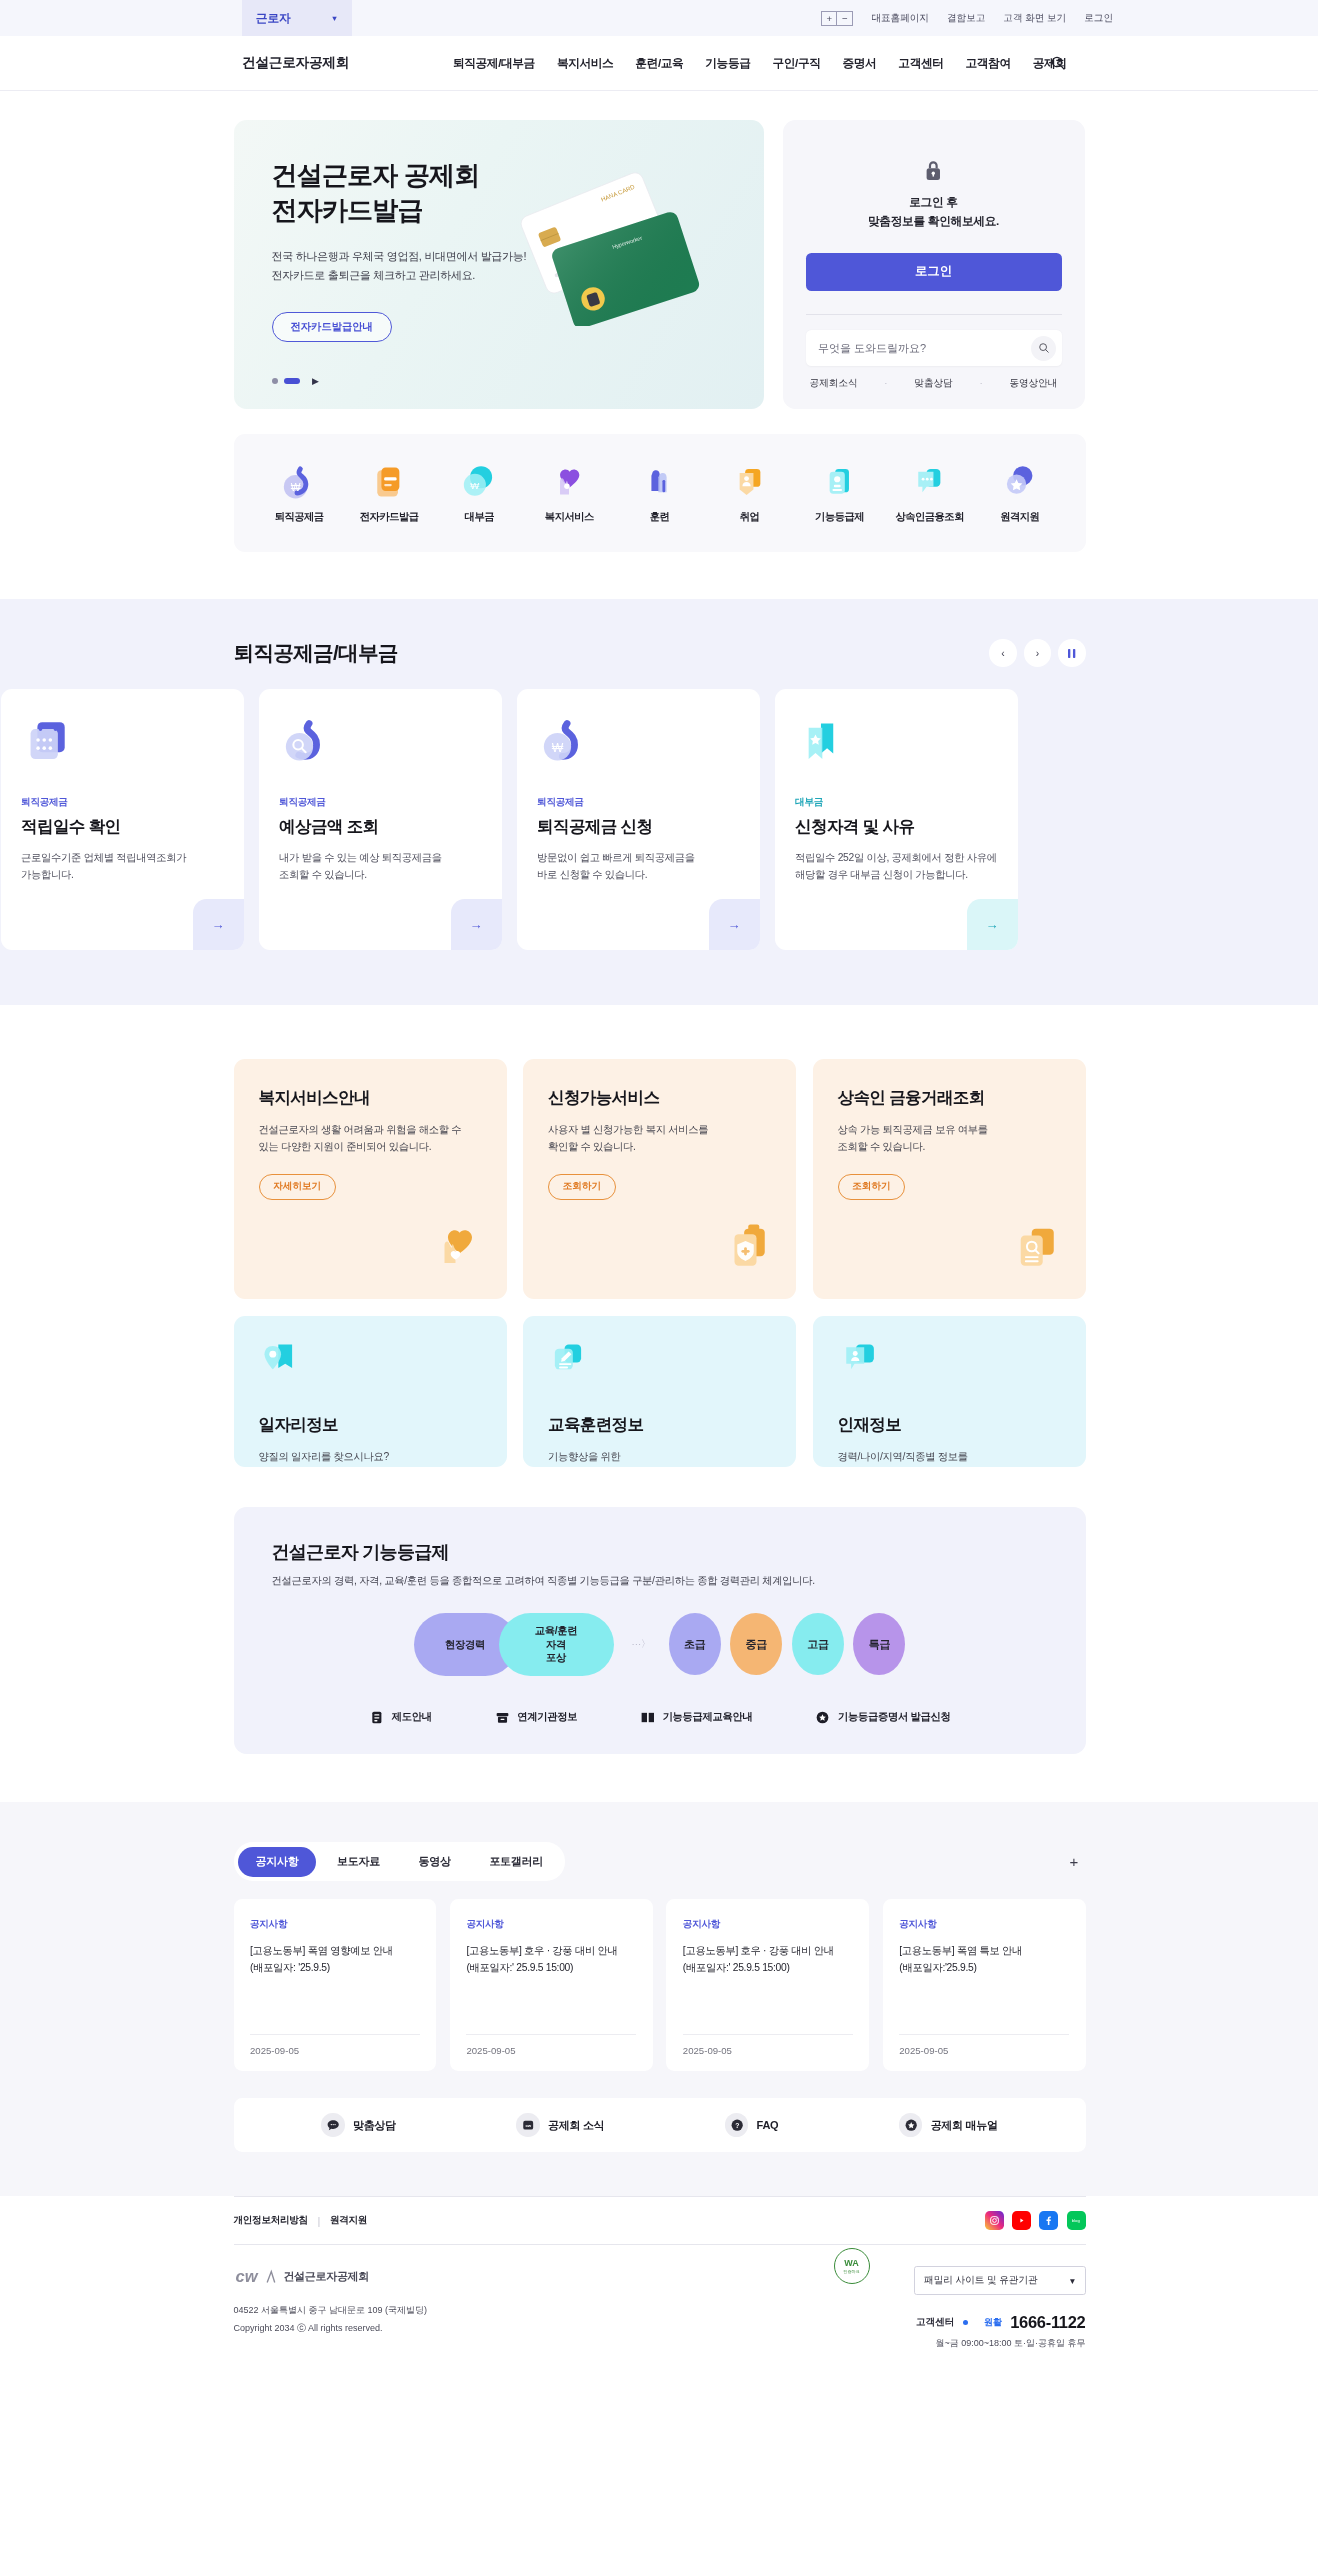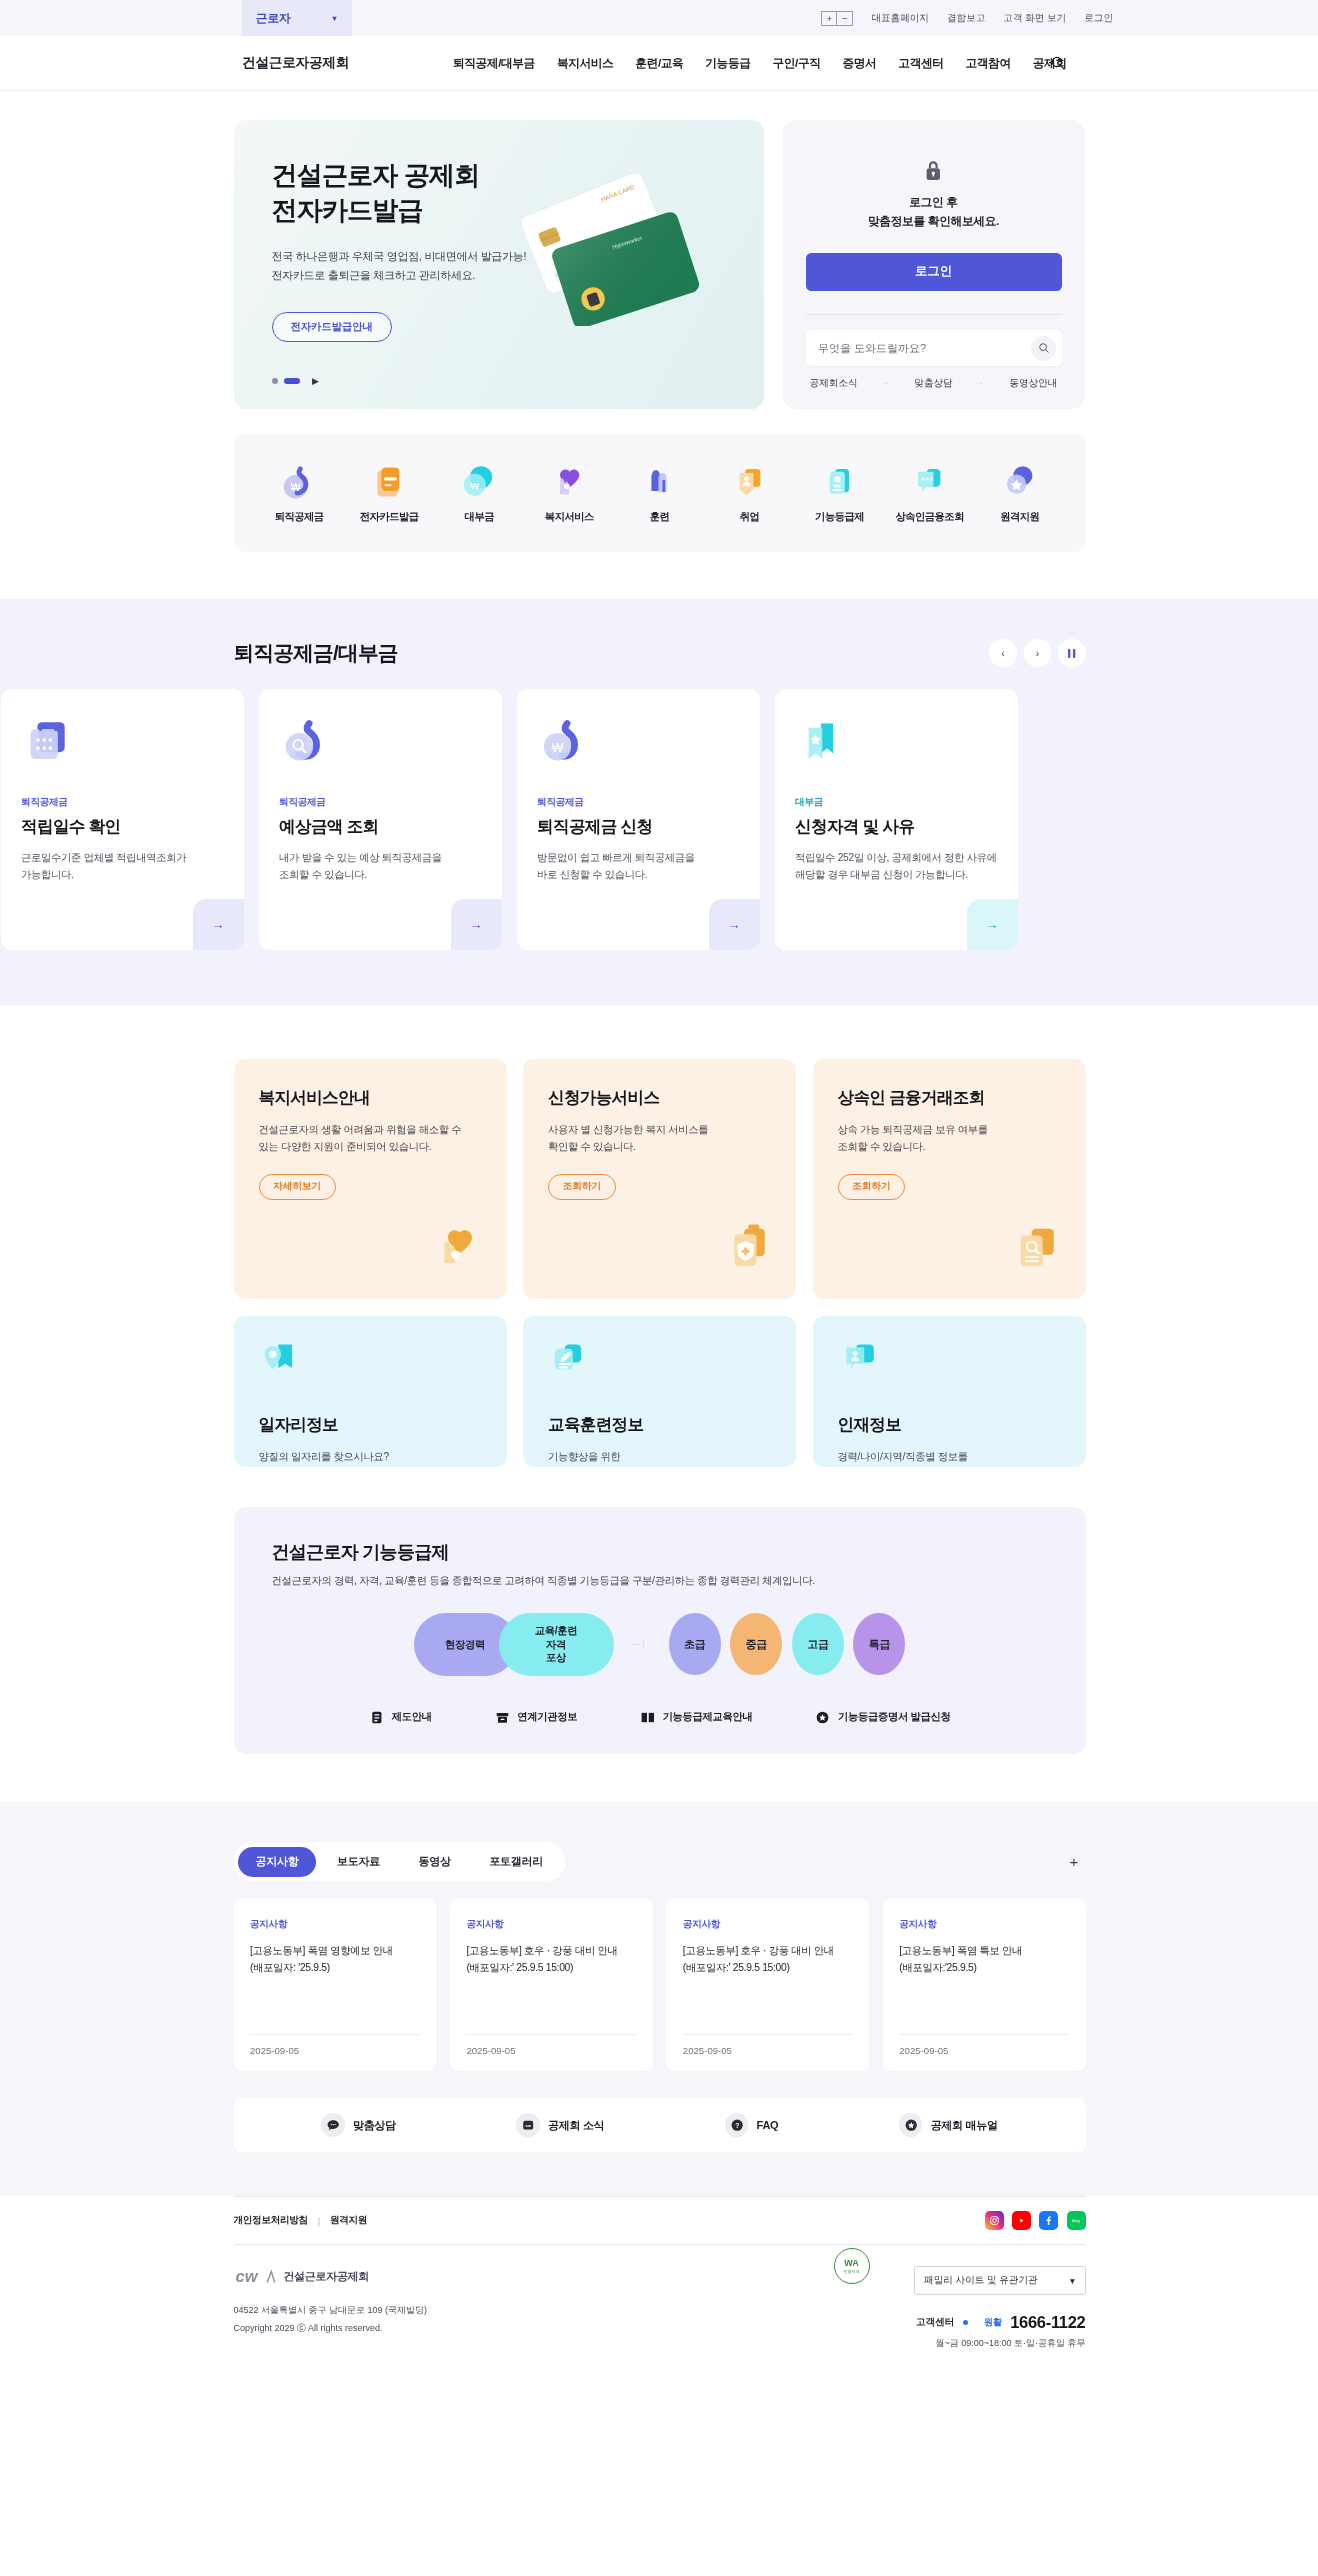--- a/index.html
+++ b/index.html
@@ -1034,21 +1034,21 @@
         <div>
           <div class="footer-logo-row">
             <svg width="43" height="20.6" viewBox="0 0 62 30">
               <text x="2" y="24" font-size="24" font-style="italic" font-weight="bold" fill="#8e8e9c" font-family="Liberation Sans, sans-serif">cw</text>
               <path d="M48 24l6-16 5 16" fill="none" stroke="#8e8e9c" stroke-width="2"></path>
             </svg>
             <span class="footer-logo-text">건설근로자공제회</span>
           </div>
           <div class="footer-addr">
             <div>04522 서울특별시 중구 남대문로 109 (국제빌딩)</div>
-            <div>Copyright 2029 ⓒ All rights reserved.</div>
+            <div>Copyright 2034 ⓒ All rights reserved.</div>
           </div>
         </div>
 
         <div class="footer-right footer-cs-block">
           <div class="family-select">
             <span>패밀리 사이트 및 유관기관</span>
             <span>▾</span>
           </div>
           <div class="cs-row">
             <span class="cs-label">고객센터</span>

